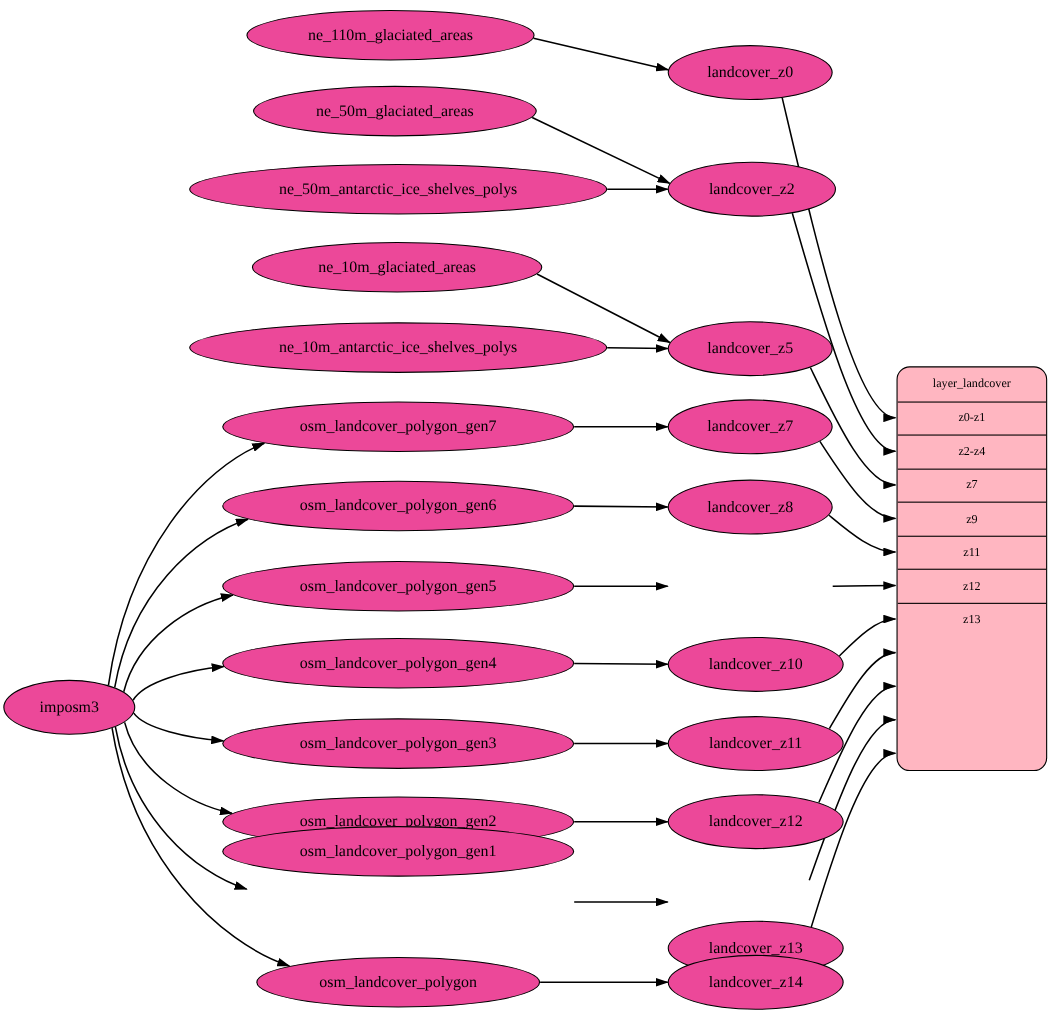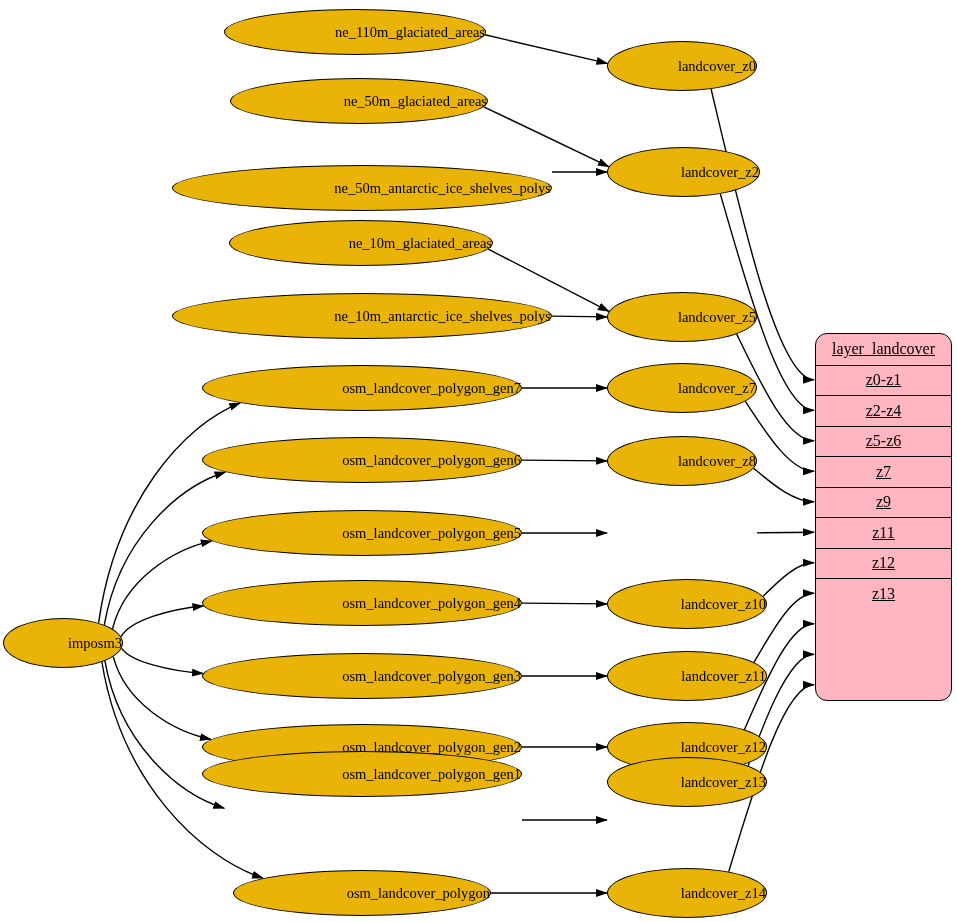--- a/index.html
+++ b/index.html
@@ -4,34 +4,34 @@
 <style>
   html,body{margin:0;padding:0;background:#ffffff;}
   #canvas{
     position:relative;width:957px;height:923px;background:#ffffff;
     font-family:"Liberation Serif","DejaVu Serif",serif;color:#000;
     overflow:hidden;
   }
   #edge-layer{position:absolute;left:0;top:0;width:957px;height:923px;pointer-events:none;}
   .edge{fill:none;stroke:#000000;stroke-width:1.4px;}
   .node{
-    position:absolute;box-sizing:border-box;background:#eab308;
+    position:absolute;box-sizing:border-box;background:#ec4899;
     border:1.5px solid #000000;border-radius:50%;
-    display:flex;align-items:center;justify-content:flex-end;
+    display:flex;align-items:center;justify-content:center;
     font-size:14.5px;line-height:1;text-align:center;white-space:nowrap;
   }
   #table-node{
     position:absolute;left:815px;top:333px;width:137px;height:368px;
     box-sizing:border-box;background:#ffb6c1;border:1.5px solid #000000;
     border-radius:12px;overflow:hidden;
     display:grid;grid-template-rows:repeat(12,1fr);
   }
   .trow{
     display:flex;align-items:center;justify-content:center;
-    font-size:16px;border-top:1px solid #000000;white-space:nowrap;text-decoration:underline;
+    font-size:11px;border-top:1px solid #000000;white-space:nowrap;
   }
   .trow:first-child{border-top:none;}
 </style>
 </head>
 <body>
 
 <div id="canvas">
 
   <svg id="edge-layer" width="957" height="923" xmlns="http://www.w3.org/2000/svg">
     <defs>
@@ -76,21 +76,21 @@
   <div class="node" style="left:3px;top:618px;width:120px;height:50px">
       <span>imposm3</span>
     </div>
 
   <div class="node" style="left:224px;top:9px;width:262px;height:46px">
       <span>ne_110m_glaciated_areas</span>
     </div>
   <div class="node" style="left:230px;top:78px;width:258px;height:46px">
       <span>ne_50m_glaciated_areas</span>
     </div>
-  <div class="node" style="left:172px;top:165px;width:380px;height:46px">
+  <div class="node" style="left:172px;top:149px;width:380px;height:46px">
       <span>ne_50m_antarctic_ice_shelves_polys</span>
     </div>
   <div class="node" style="left:229px;top:220px;width:264px;height:46px">
       <span>ne_10m_glaciated_areas</span>
     </div>
   <div class="node" style="left:172px;top:293px;width:380px;height:46px">
       <span>ne_10m_antarctic_ice_shelves_polys</span>
     </div>
 
   <div class="node" style="left:202px;top:365px;width:320px;height:46px">
@@ -135,32 +135,31 @@
     </div>
   <div class="node" style="left:607px;top:579px;width:160px;height:50px">
       <span>landcover_z10</span>
     </div>
   <div class="node" style="left:607px;top:651px;width:160px;height:50px">
       <span>landcover_z11</span>
     </div>
   <div class="node" style="left:607px;top:722px;width:160px;height:50px">
       <span>landcover_z12</span>
     </div>
-  <div class="node" style="left:607px;top:757px;width:160px;height:50px">
+  <div class="node" style="left:607px;top:837px;width:160px;height:50px">
       <span>landcover_z13</span>
     </div>
   <div class="node" style="left:607px;top:868px;width:160px;height:50px">
       <span>landcover_z14</span>
     </div>
 
   <div id="table-node">
     <div class="trow">layer_landcover</div>
     <div class="trow">z0-z1</div>
     <div class="trow">z2-z4</div>
-    <div class="trow">z5-z6</div>
     <div class="trow">z7</div>
     <div class="trow">z9</div>
     <div class="trow">z11</div>
     <div class="trow">z12</div>
     <div class="trow">z13</div>
   </div>
 
 </div>
 
 </body></html>

